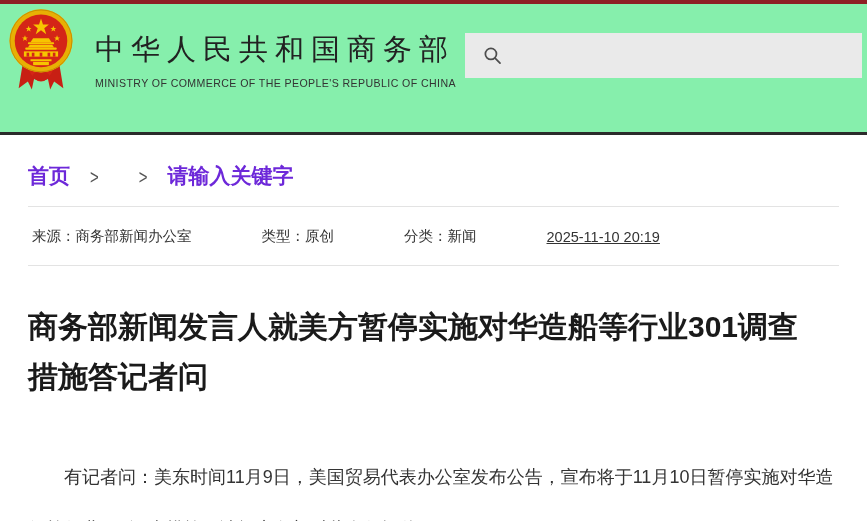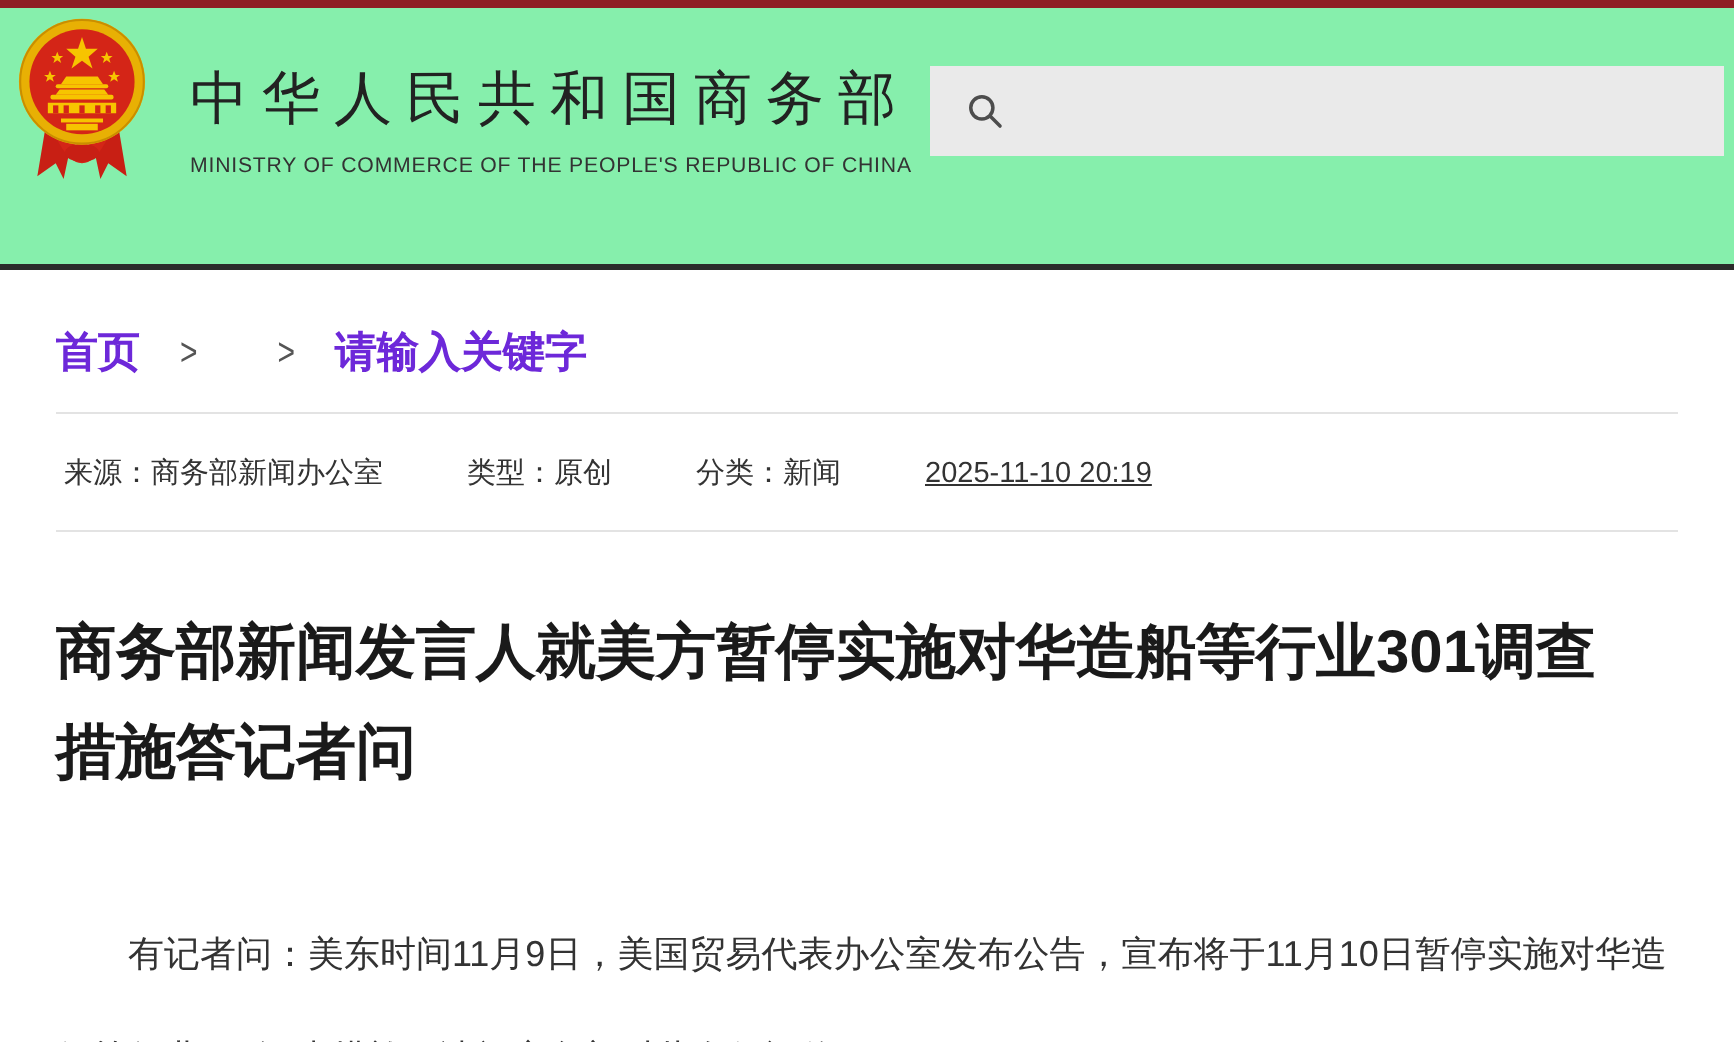--- a/index.html
+++ b/index.html
@@ -113,20 +113,21 @@
     transform: scaleY(1.3);
   }
 
   .meta-row {
     display: flex;
     align-items: center;
     padding: 20px 0 19px 4px;
     border-bottom: 1px solid #e3e3e3;
     font-size: 14.5px;
     color: #333;
+    gap: 28px;
   }
   .meta-item { margin-right: 42px; white-space: nowrap; }
   .meta-item:last-child { margin-right: 0; text-decoration: underline; }
 
   .article-title {
     margin-top: 36px;
     font-size: 30px;
     font-weight: 700;
     line-height: 1.68;
     color: #1a1a1a;

